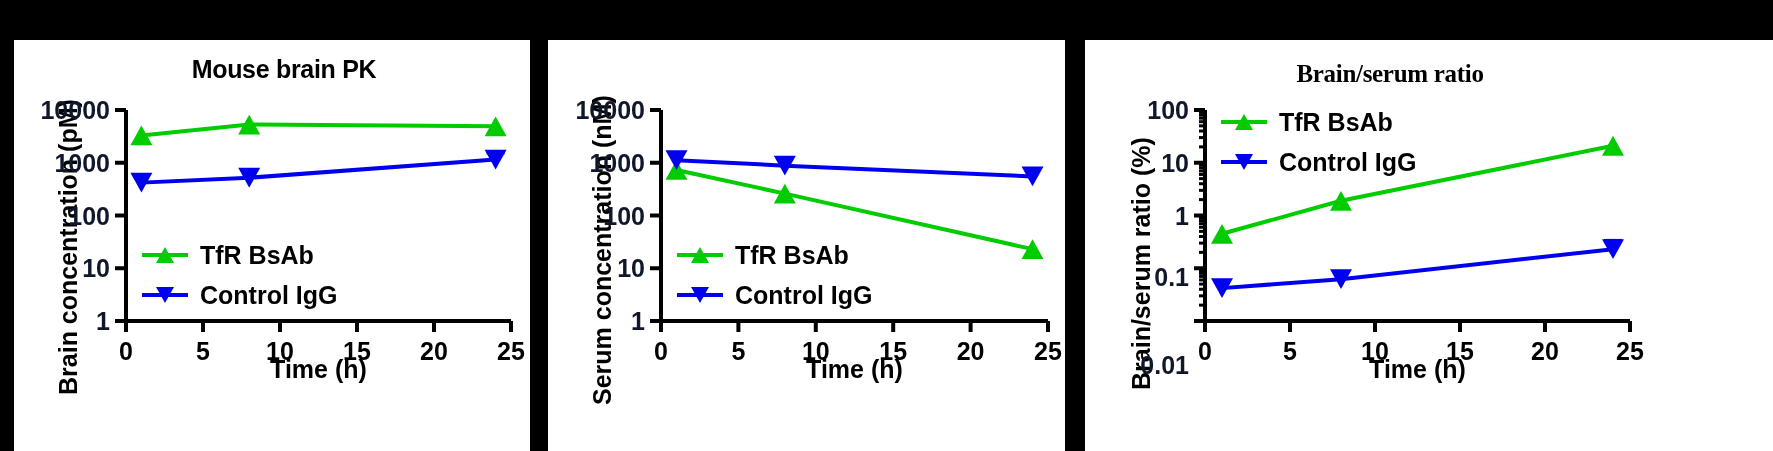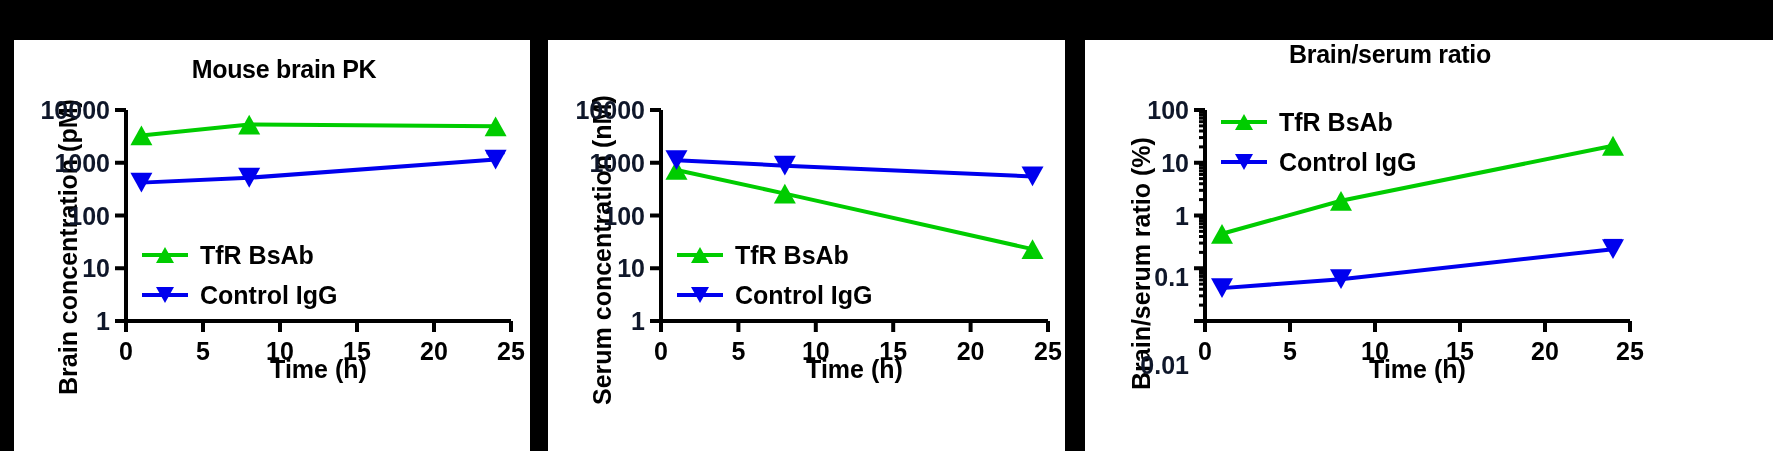--- a/index.html
+++ b/index.html
@@ -121,21 +121,21 @@
         <div class="xtick" style="left: 345.2px; top: 297px;">15</div>
         <div class="xtick" style="left: 422.6px; top: 297px;">20</div>
         <div class="xtick" style="left: 500px; top: 297px;">25</div>
         <div class="legend-label" style="left: 187px; top: 215px;">TfR BsAb</div>
         <div class="legend-label" style="left: 187px; top: 255px;">Control IgG</div>
       </div>
   </div>
 
   <div class="panel" id="panel-2">
     <div class="panel-inner">
-      <div class="ptitle" style="left: 90px; top: 0; width: 430px;">Brain/serum ratio</div>
+      <div class="ptitle" style="left: 90px; top: 20px; width: 430px; font-family: Liberation Serif, serif;">Brain/serum ratio</div>
       <div class="ylab" style="left: 42px; top: 350px;">Brain/serum ratio (%)</div>
       <div class="xlab" style="left: 120px; top: 315px; width: 425px;">Time (h)</div>
       <svg width="688" height="411">
           <line x1="120" y1="70" x2="120" y2="281" stroke="#000" stroke-width="4"></line>
           <line x1="120" y1="281" x2="545" y2="281" stroke="#000" stroke-width="4"></line>
           <line x1="109" y1="281" x2="120" y2="281" stroke="#000" stroke-width="4"></line>
           <line x1="109" y1="228.25" x2="120" y2="228.25" stroke="#000" stroke-width="4"></line>
           <line x1="109" y1="175.5" x2="120" y2="175.5" stroke="#000" stroke-width="4"></line>
           <line x1="109" y1="122.75" x2="120" y2="122.75" stroke="#000" stroke-width="4"></line>
           <line x1="109" y1="70" x2="120" y2="70" stroke="#000" stroke-width="4"></line>

